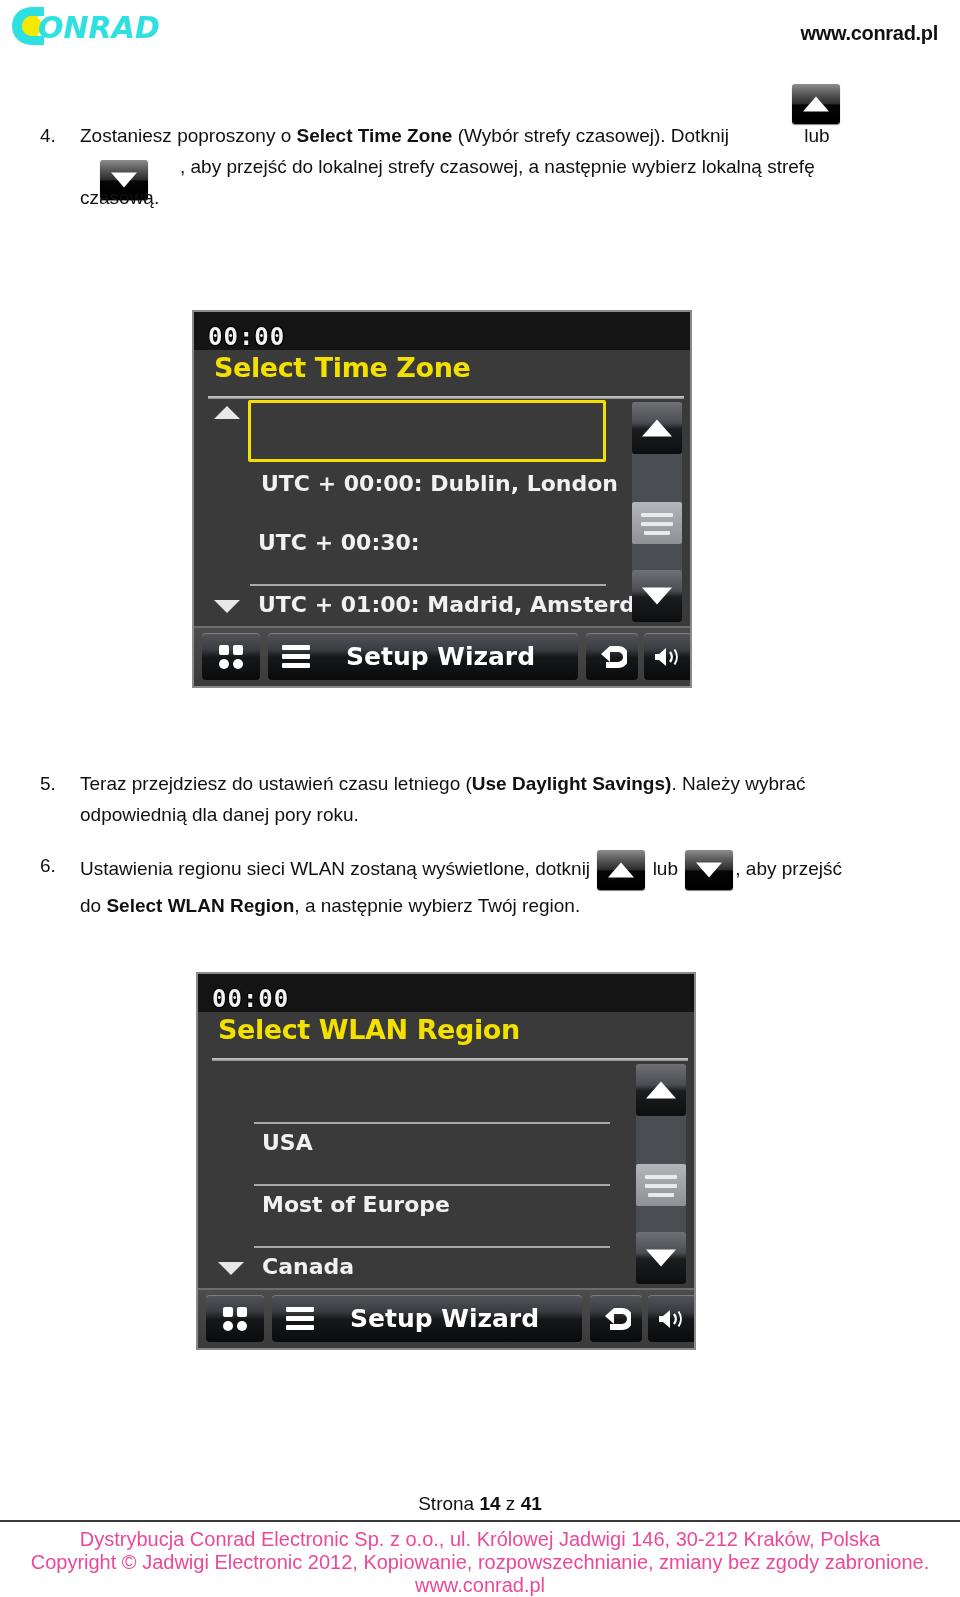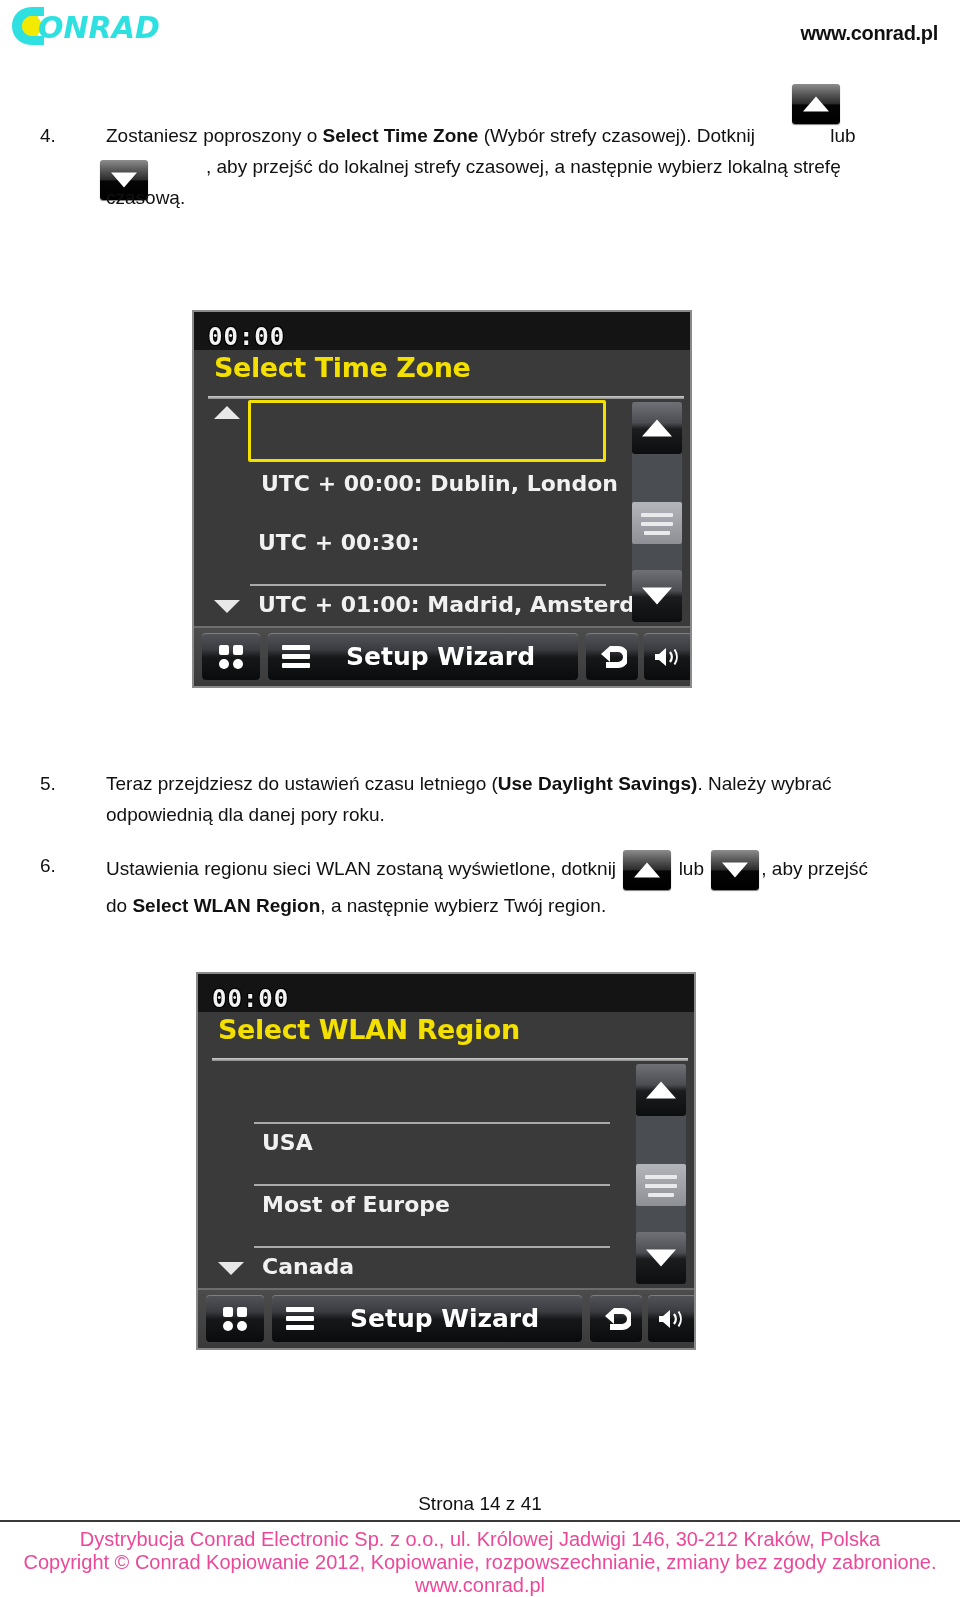--- a/index.html
+++ b/index.html
@@ -11,21 +11,21 @@
     position:relative;
     overflow:hidden;
   }
 
   
   .page-header{position:absolute;left:0;top:0;width:960px;height:62px;}
   .logo{position:absolute;left:8px;top:5px;width:160px;height:42px;}
   .site-url{position:absolute;right:22px;top:22px;font-size:20px;font-weight:bold;letter-spacing:-0.3px;color:#111;}
   .step{position:relative;font-size:19px;line-height:31px;color:#111;}
   .step .num{position:absolute;left:40px;top:0;width:34px;text-align:left;font-size:19px;}
-  .step .body{margin-left:106px;margin-right:28px;}
+  .step .body{margin-left:80px;margin-right:28px;}
   b{font-weight:bold;}
 
   
   .hwbtn{
     display:inline-block;vertical-align:middle;
     width:48px;height:40px;border-radius:3px;
     position:relative;
     background:linear-gradient(180deg,#8d8d8d 0%,#5e5e5e 22%,#2a2a2a 50%,#050505 52%,#000 100%);
     box-shadow:0 1px 1px rgba(0,0,0,.5);
     margin:0 2px;
@@ -134,21 +134,21 @@
   .ico-grid span:nth-child(2){right:0;top:0;}
   .ico-grid span:nth-child(3){left:0;bottom:0;border-radius:6px;}
   .ico-grid span:nth-child(4){right:0;bottom:0;border-radius:6px;}
   .ico-ham{position:absolute;left:14px;top:12px;width:28px;height:23px;}
   .ico-ham i{display:block;height:5px;background:#fff;margin-bottom:4px;border-radius:1px;}
   .ico-svg{position:absolute;left:50%;top:50%;transform:translate(-50%,-50%);}
 
   
   .footer{position:absolute;left:0;bottom:0;width:960px;text-align:center;}
   .page-no{font-size:19px;color:#111;padding-bottom:5px;}
-  .page-no b{font-weight:normal;}
+  .page-no b{font-weight:bold;}
   .foot-rule{height:2px;background:#3a3a3a;margin:0 0 6px 0;}
   .foot-line{font-size:20px;line-height:23px;color:#ec4899;text-align:center;}
 </style>
 </head>
 <body>
 
 <div class="page-header">
   <div class="logo">
     <svg width="160" height="42" viewBox="0 0 160 42">
       <g>
@@ -342,15 +342,15 @@
     </div>
   </div>
 </div>
 
 <div class="footer">
   <div class="page-no">
     <span>Strona </span><b>14</b><span> z </span><b>41</b>
   </div>
   <div class="foot-rule"></div>
   <div class="foot-line">Dystrybucja Conrad Electronic Sp. z o.o., ul. Królowej Jadwigi 146, 30-212 Kraków, Polska</div>
-  <div class="foot-line">Copyright © Conrad Kopiowanie 2012, Kopiowanie, rozpowszechnianie, zmiany bez zgody zabronione.</div>
+  <div class="foot-line">Copyright © Jadwigi Electronic 2012, Kopiowanie, rozpowszechnianie, zmiany bez zgody zabronione.</div>
   <div class="foot-line">www.conrad.pl</div>
 </div>
 
 </body></html>

